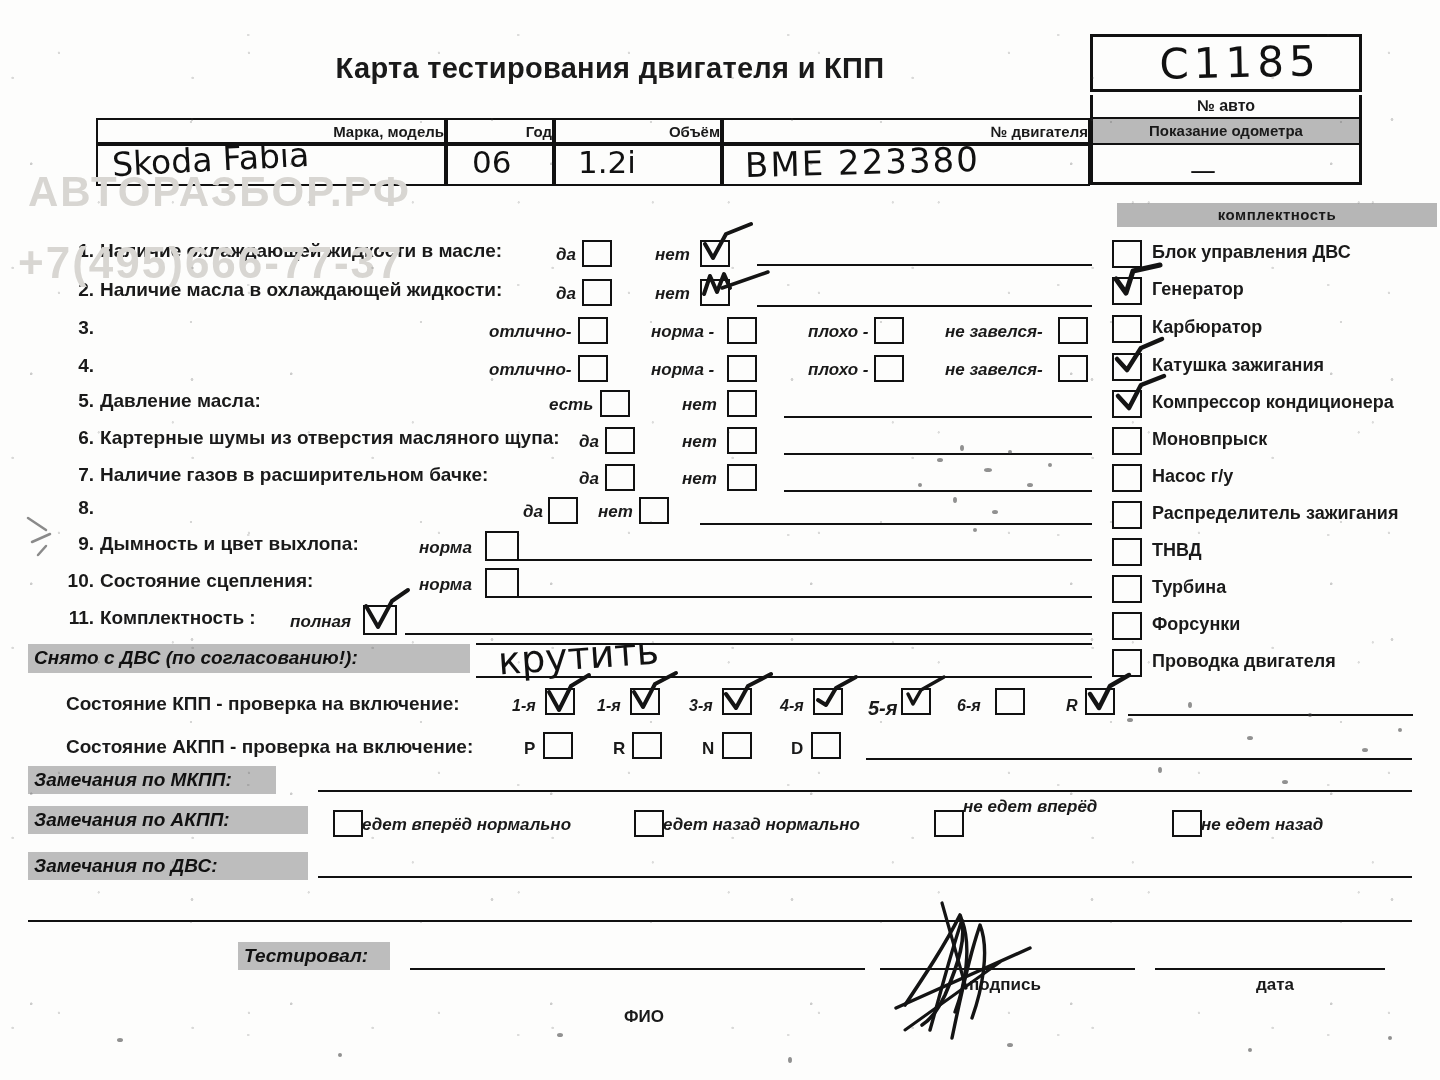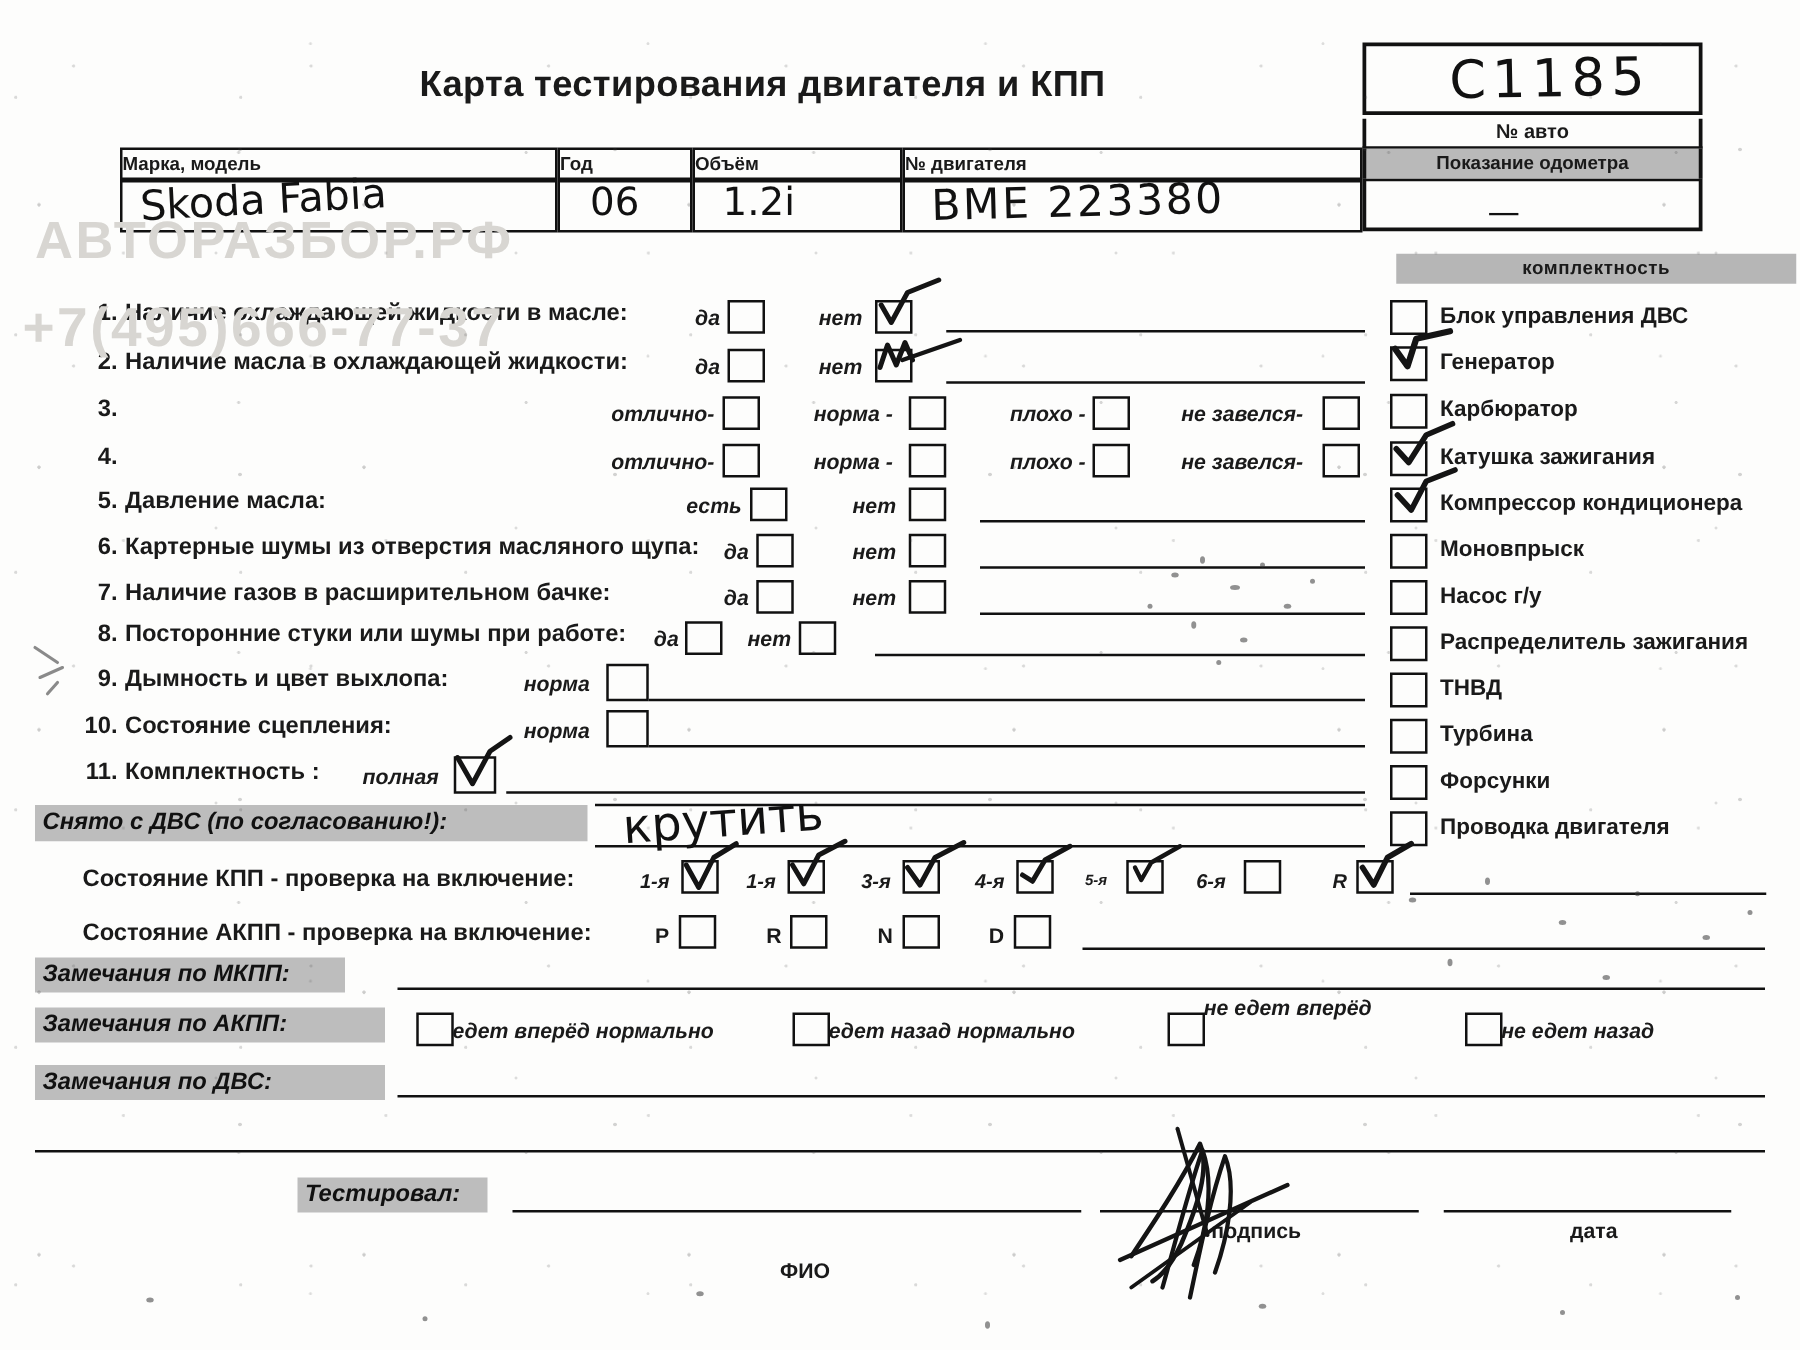--- a/index.html
+++ b/index.html
@@ -65,21 +65,21 @@
     position:absolute;left:1090px;top:143px;width:272px;height:42px;
     border:3px solid #111;border-top:2px solid #111;box-sizing:border-box;
   }
   .odo-dash{
     position:absolute;left:1190px;top:155px;font-size:26px;font-family:"DejaVu Sans",sans-serif;
   }
 
   
   .htab{position:absolute;left:96px;top:118px;width:994px;height:68px;}
   .htab .cell{position:absolute;box-sizing:border-box;border:2px solid #111;}
-  .htab .hd{height:26px;font-size:15px;font-weight:bold;text-align:left;line-height:23px;}
+  .htab .hd{height:26px;font-size:15px;font-weight:bold;text-align:right;line-height:23px;}
   .htab .vl{top:26px;height:42px;}
   .hand{
     font-family:"DejaVu Sans", sans-serif;color:#111;font-weight:500;
   }
 
   
   .row{position:absolute;left:0;width:1100px;height:30px;}
   .num{position:absolute;left:62px;width:32px;text-align:right;font-size:19px;font-weight:bold;}
   .rlabel{position:absolute;left:100px;font-size:19px;font-weight:bold;white-space:nowrap;}
   .opt{position:absolute;font-size:17px;font-style:italic;font-weight:bold;white-space:nowrap;}
@@ -211,21 +211,20 @@
   <div class="rlabel">Наличие газов в расширительном бачке:</div>
   <div class="opt" style="left:579px;top:5px;">да</div>
   <div class="cb sm" style="left:605px;top:0;"></div>
   <div class="opt" style="left:682px;top:5px;">нет</div>
   <div class="cb sm" style="left:727px;top:0;"></div>
   <div class="uline" style="left:784px;top:26px;width:308px;"></div>
 </div>
 
 <div class="row" style="top:497px;">
   <div class="num">8.</div>
-  <div class="rlabel">Посторонние стуки или шумы при работе:</div>
   <div class="opt" style="left:523px;top:5px;">да</div>
   <div class="cb sm" style="left:548px;top:0;"></div>
   <div class="opt" style="left:598px;top:5px;">нет</div>
   <div class="cb sm" style="left:639px;top:0;"></div>
   <div class="uline" style="left:700px;top:26px;width:392px;"></div>
 </div>
 
 <div class="row" style="top:533px;">
   <div class="num">9.</div>
   <div class="rlabel">Дымность и цвет выхлопа:</div>
@@ -308,21 +307,21 @@
 
 <div class="blabel" style="left:66px;top:693px;">Состояние КПП - проверка на включение:</div>
 <div class="opt" style="left:512px;top:697px;font-size:16px;">1-я</div>
 <div class="cb sm" style="left:545px;top:688px;"></div>
 <div class="opt" style="left:597px;top:697px;font-size:16px;">1-я</div>
 <div class="cb sm" style="left:630px;top:688px;"></div>
 <div class="opt" style="left:689px;top:697px;font-size:16px;">3-я</div>
 <div class="cb sm" style="left:722px;top:688px;"></div>
 <div class="opt" style="left:780px;top:697px;font-size:16px;">4-я</div>
 <div class="cb sm" style="left:813px;top:688px;"></div>
-<div class="opt" style="left:868px;top:697px;font-size:12px;">5-я</div>
+<div class="opt" style="left:868px;top:697px;font-size:20px;">5-я</div>
 <div class="cb sm" style="left:901px;top:688px;"></div>
 <div class="opt" style="left:957px;top:697px;font-size:16px;">6-я</div>
 <div class="cb sm" style="left:995px;top:688px;"></div>
 <div class="opt" style="left:1066px;top:697px;font-size:16px;">R</div>
 <div class="cb sm" style="left:1085px;top:688px;"></div>
 <div class="uline" style="left:1128px;top:714px;width:285px;"></div>
 
 <div class="blabel" style="left:66px;top:736px;">Состояние АКПП - проверка на включение:</div>
 <div class="opt" style="left:524px;top:739px;font-style:normal;">P</div>
 <div class="cb sm" style="left:543px;top:732px;"></div>

